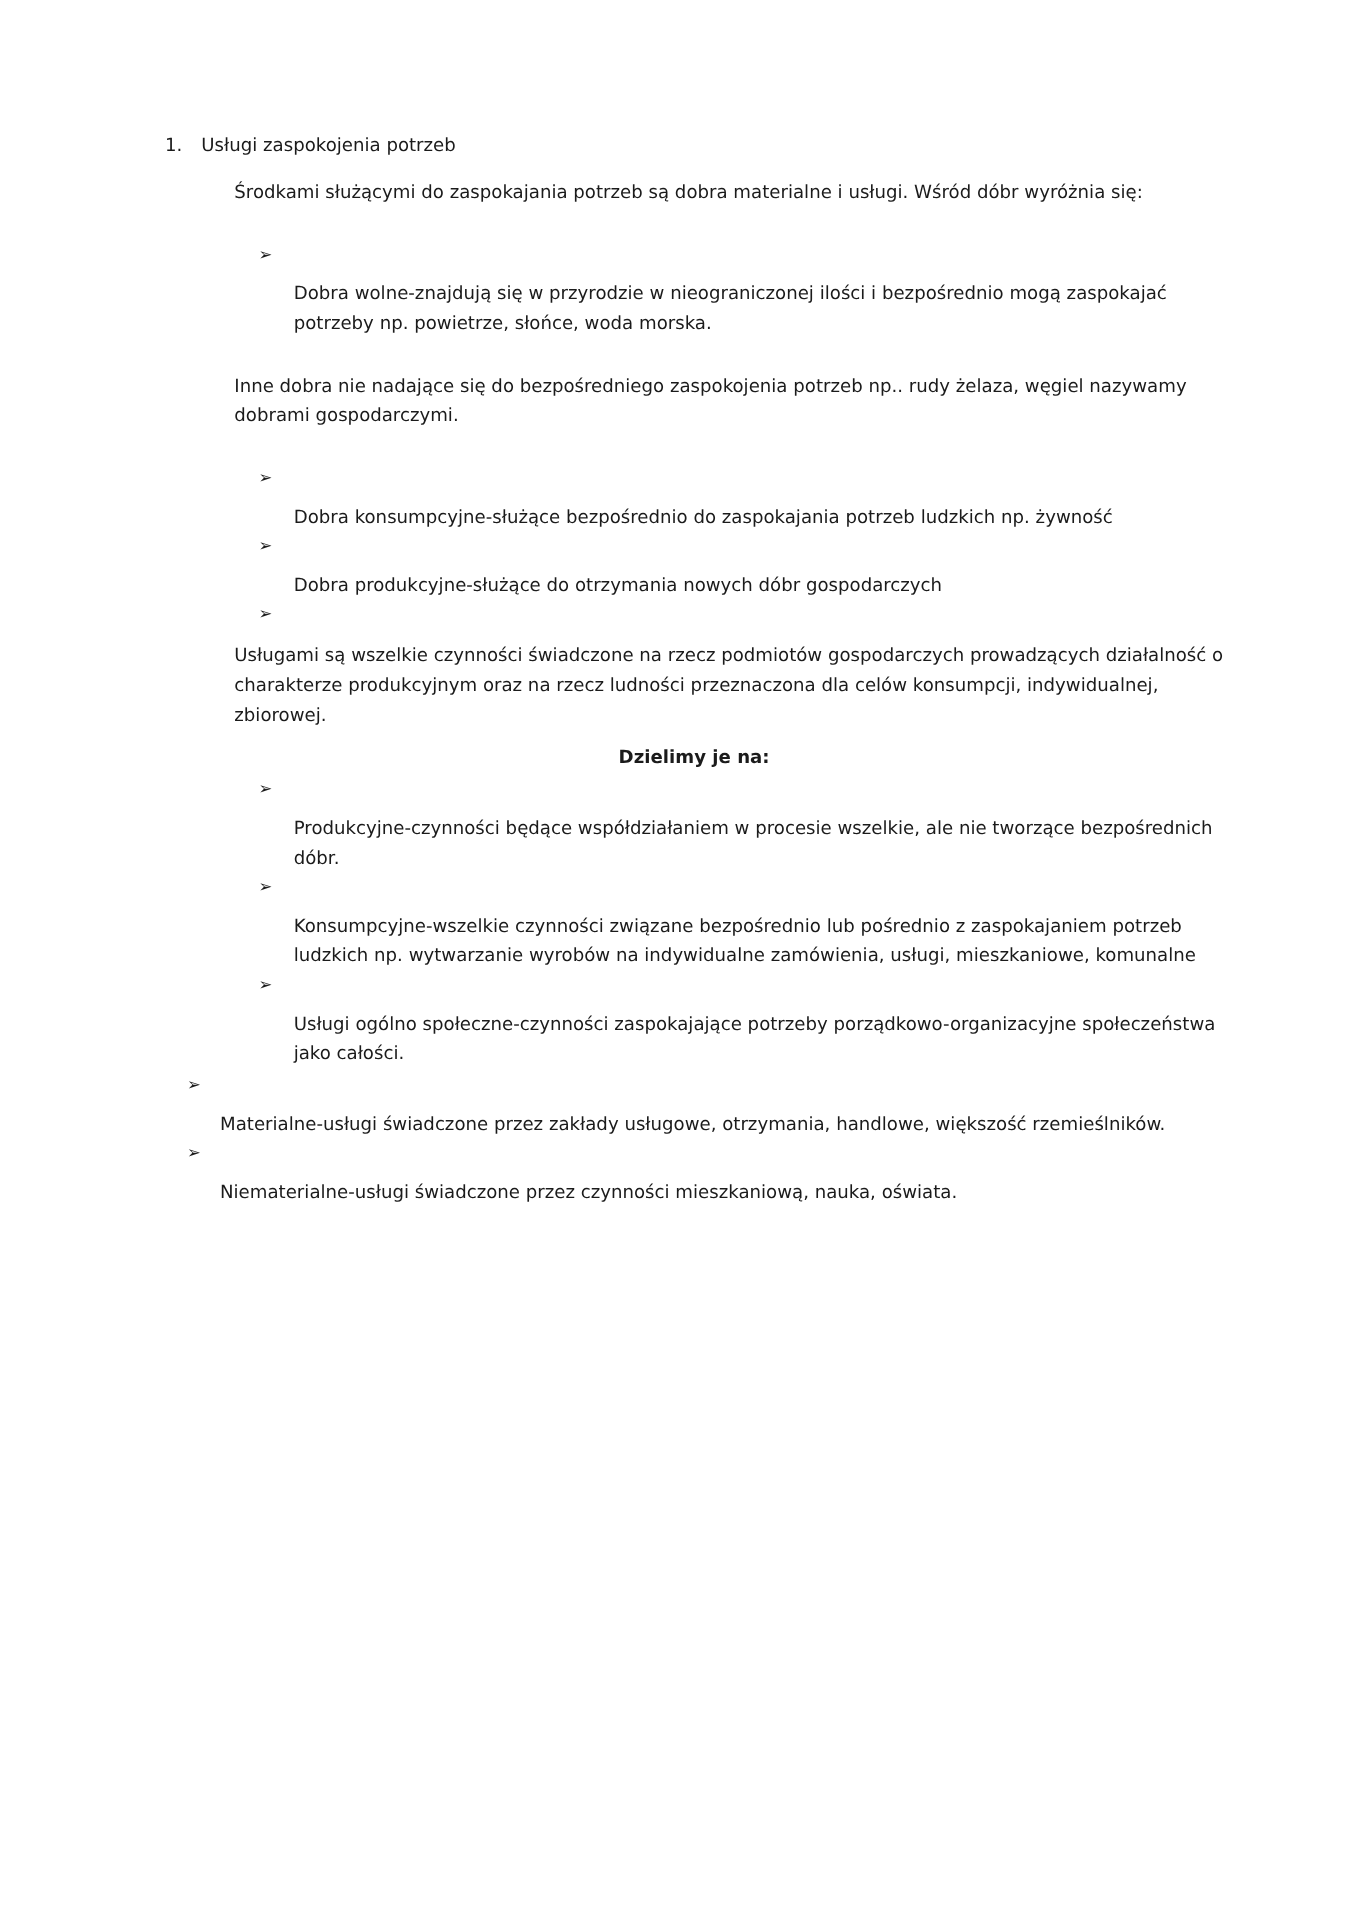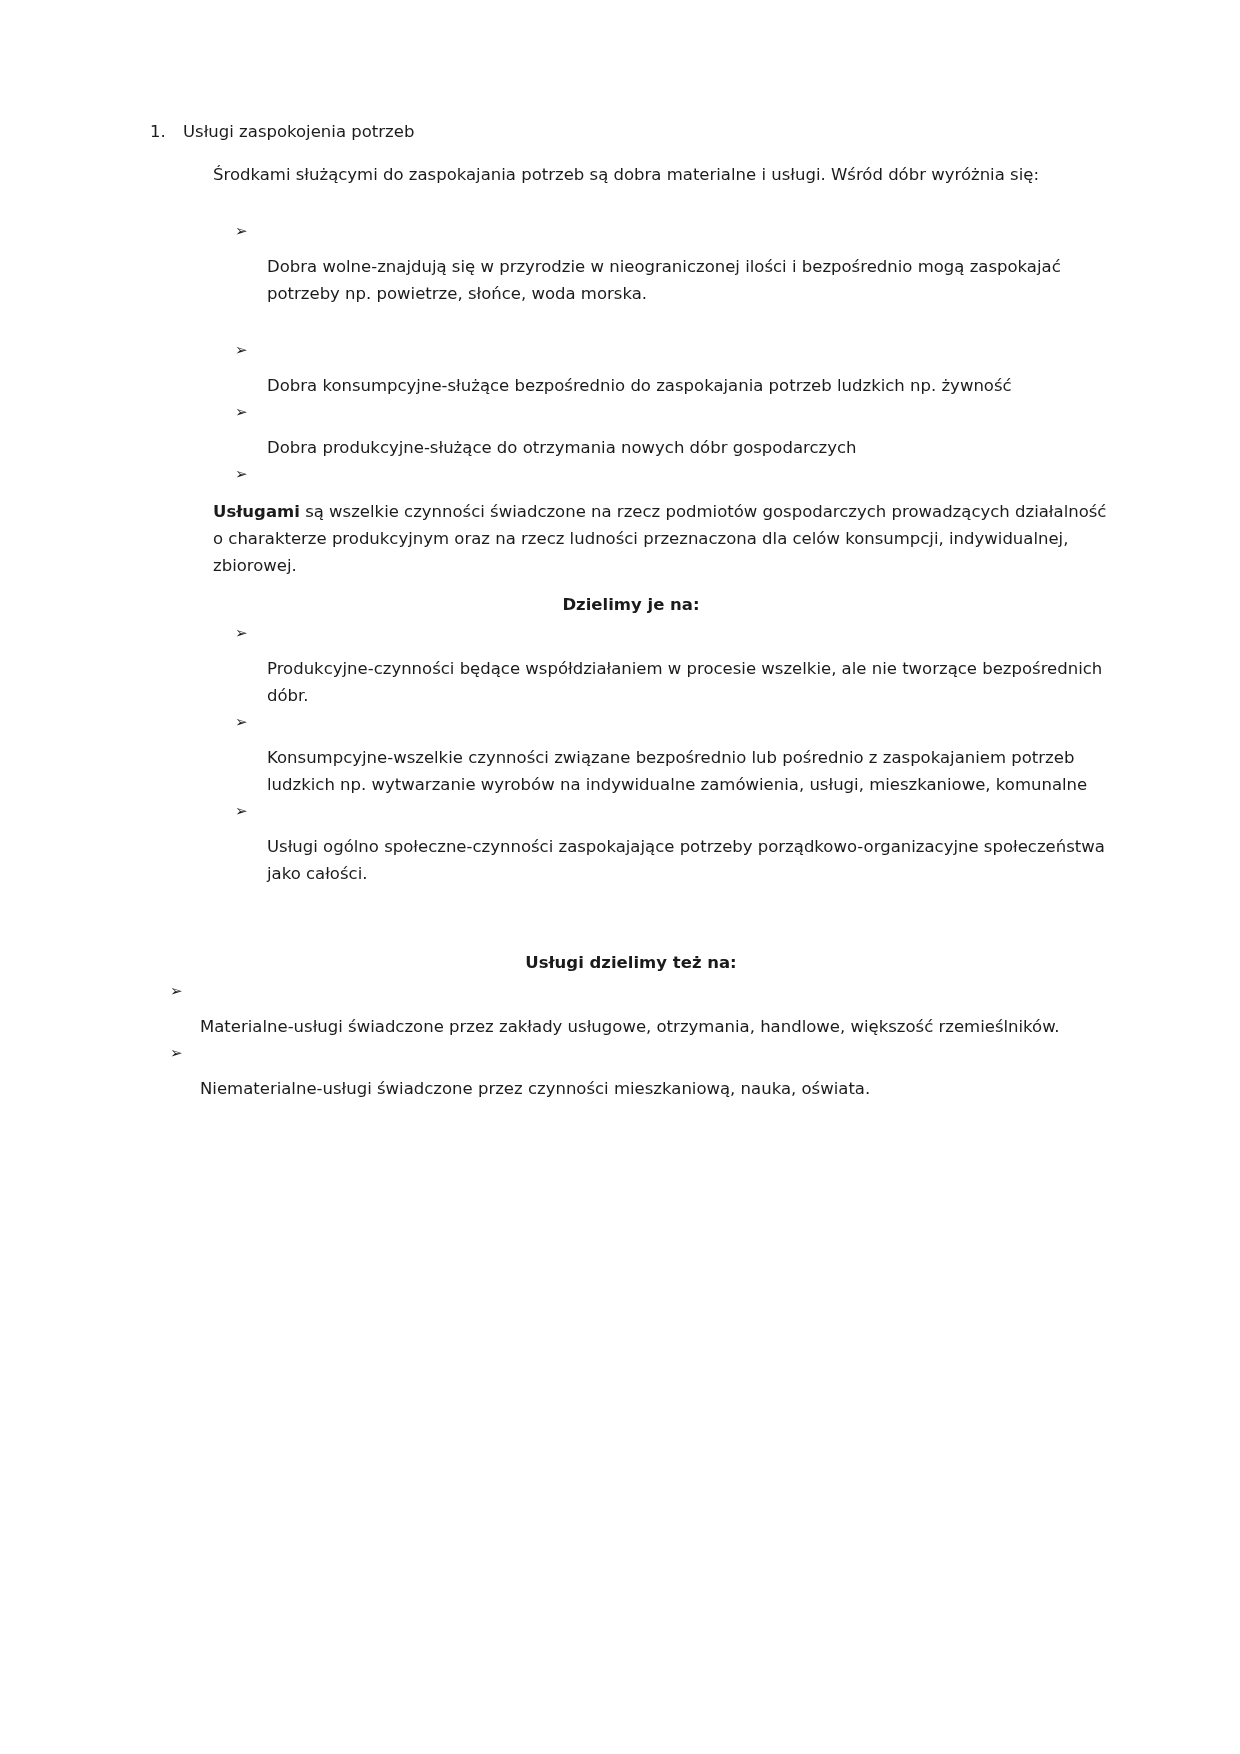--- a/index.html
+++ b/index.html
@@ -24,21 +24,21 @@
   .num-heading .num {
     width: 33px;
     flex: none;
   }
   
   .para {
     margin-left: 63px;
     margin-bottom: 30px;
   }
   .para.tight { margin-bottom: 12px; }
-  .bold { font-weight: bold; }
+  .bold { font-weight: normal; }
   
   .center-heading {
     text-align: center;
     font-weight: bold;
     margin-bottom: 2px;
   }
   .center-heading .suffix { font-weight: normal; }
   .center-heading.big-gap { margin-top: 62px; }
   
   .bullets-l2 { margin-left: 85px; }
@@ -66,20 +66,21 @@
 
   <p class="para">Środkami służącymi do zaspokajania potrzeb są dobra materialne i usługi. Wśród dóbr wyróżnia się:</p>
 
   <div class="bullets-l2 bullet-group">
     <div class="bullet">
       <span class="arrow">➢</span>
       <span class="bullet-text">Dobra wolne-znajdują się w przyrodzie w nieograniczonej ilości i bezpośrednio mogą zaspokajać potrzeby np. powietrze, słońce, woda morska.</span>
     </div>
   </div>
 
+  <p class="para">Inne dobra nie nadające się do bezpośredniego zaspokojenia potrzeb np.. rudy żelaza, węgiel nazywamy dobrami gospodarczymi.</p>
 
 
   <div class="bullets-l2 bullet-group tight">
     <div class="bullet">
       <span class="arrow">➢</span>
       <span class="bullet-text">Dobra konsumpcyjne-służące bezpośrednio do zaspokajania potrzeb ludzkich np. żywność</span>
     </div>
     <div class="bullet">
       <span class="arrow">➢</span>
       <span class="bullet-text">Dobra produkcyjne-służące do otrzymania nowych dóbr gospodarczych</span>
@@ -102,21 +103,20 @@
     <div class="bullet">
       <span class="arrow">➢</span>
       <span class="bullet-text">Konsumpcyjne-wszelkie czynności związane bezpośrednio lub pośrednio z zaspokajaniem potrzeb ludzkich np. wytwarzanie wyrobów na indywidualne zamówienia, usługi, mieszkaniowe, komunalne</span>
     </div>
     <div class="bullet">
       <span class="arrow">➢</span>
       <span class="bullet-text">Usługi ogólno społeczne-czynności zaspokajające potrzeby porządkowo-organizacyjne społeczeństwa jako całości.</span>
     </div>
   </div>
 
-  <div class="center-heading big-gap">Usługi dzielimy też na:</div>
 
   <div class="bullets-l1 bullet-group">
     <div class="bullet">
       <span class="arrow">➢</span>
       <span class="bullet-text">Materialne-usługi świadczone przez zakłady usługowe, otrzymania, handlowe, większość rzemieślników.</span>
     </div>
     <div class="bullet">
       <span class="arrow">➢</span>
       <span class="bullet-text">Niematerialne-usługi świadczone przez czynności mieszkaniową, nauka, oświata.</span>
     </div>

